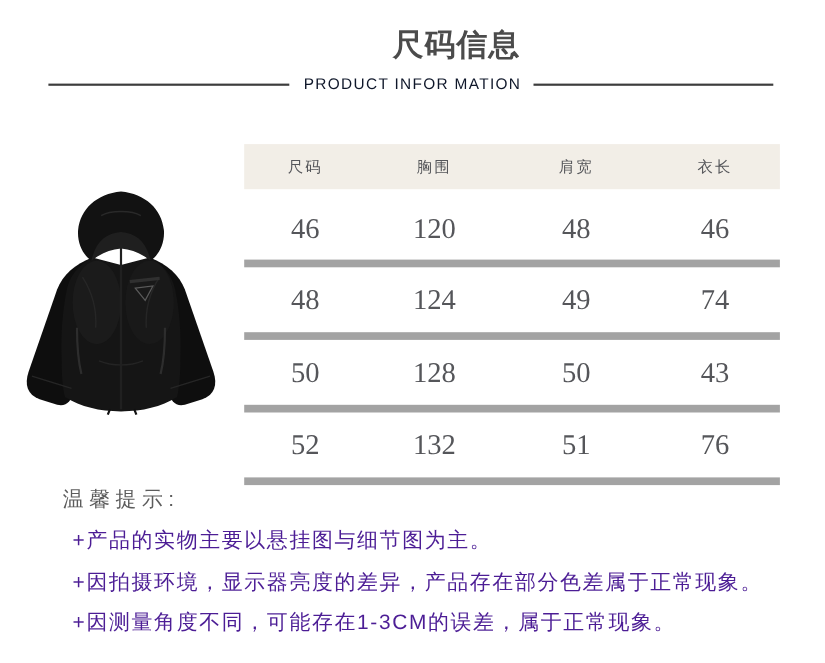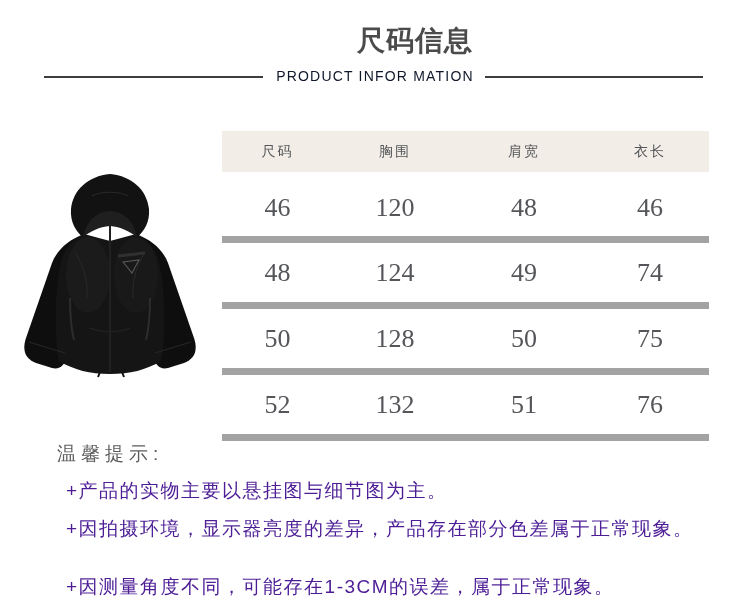--- a/index.html
+++ b/index.html
@@ -61,21 +61,21 @@
     position:absolute;left:57px;top:441px;
     font-size:19px;letter-spacing:5px;color:#5c5c5c;
   }
   .tip-line{
     position:absolute;left:66px;
     font-size:19px;letter-spacing:1.5px;color:#4c1d95;
     white-space:nowrap;
   }
   .tip-0{top:478px;}
   .tip-1{top:516px;}
-  .tip-2{top:553px;margin-top:21px;}
+  .tip-2{top:553px;}
 </style>
 </head>
 <body>
 
 <div class="page">
 
   <div class="page-title">尺码信息</div>
 
   <div class="subtitle-rule rule-left"></div>
   <div class="subtitle">PRODUCT INFOR MATION</div>
@@ -134,21 +134,21 @@
     <div class="st-row">
       <div class="st-cell c0">48</div>
       <div class="st-cell c1">124</div>
       <div class="st-cell c2">49</div>
       <div class="st-cell c3">74</div>
     </div>
     <div class="st-row">
       <div class="st-cell c0">50</div>
       <div class="st-cell c1">128</div>
       <div class="st-cell c2">50</div>
-      <div class="st-cell c3">75</div>
+      <div class="st-cell c3">43</div>
     </div>
     <div class="st-row">
       <div class="st-cell c0">52</div>
       <div class="st-cell c1">132</div>
       <div class="st-cell c2">51</div>
       <div class="st-cell c3">76</div>
     </div>
   </div>
 
   <div class="tips-heading">温馨提示:</div>

